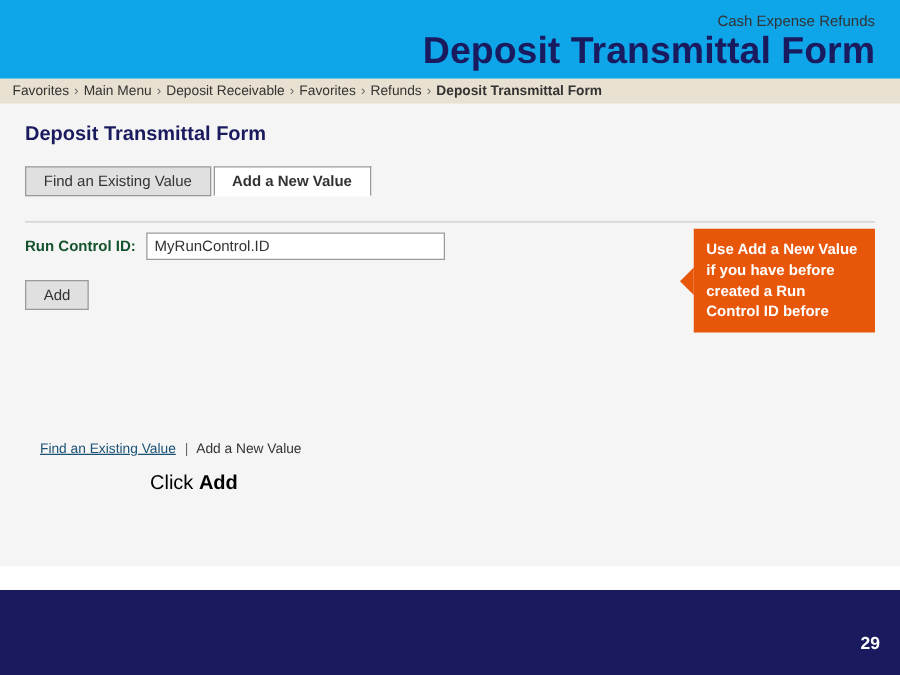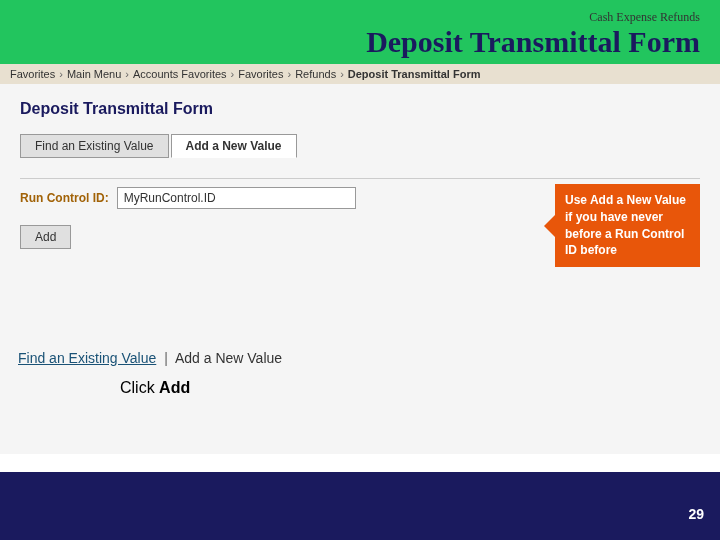--- a/index.html
+++ b/index.html
@@ -7,24 +7,23 @@
       width: 720px;
       height: 540px;
       font-family: Arial, sans-serif;
       background: #fff;
       overflow: hidden;
       position: relative;
     }
 
     
     .header {
-      background: #22c55e;
+      background: #0ea5e9;
       padding: 10px 20px 6px 32px;
       text-align: right;
-      font-family: Liberation Serif, serif;
     }
     .header-subtitle {
       font-size: 12px;
       color: #333;
       font-weight: normal;
     }
     .header-title {
       font-size: 30px;
       color: #1a1a5e;
       font-weight: bold;
@@ -90,21 +89,21 @@
 
     
     .field-row {
       display: flex;
       align-items: center;
       gap: 8px;
       margin-bottom: 16px;
     }
     .field-label {
       font-size: 12px;
-      color: #a16207;
+      color: #14532d;
       font-weight: bold;
       white-space: nowrap;
     }
     .field-input {
       border: 1px solid #999;
       padding: 3px 6px;
       font-size: 12px;
       width: 239px;
       background: #fff;
       color: #333;
@@ -118,22 +117,22 @@
       background: #e0e0e0;
       cursor: pointer;
       color: #333;
       display: inline-block;
     }
 
     
     .bottom-tabs {
       position: absolute;
       bottom: 88px;
-      left: 18px;
-      font-size: 14px;
+      left: 32px;
+      font-size: 11px;
       color: #333;
       text-align: center;
     }
     .bottom-tabs a {
       color: #1a5276;
       text-decoration: underline;
       cursor: pointer;
     }
     .bottom-tabs .separator {
       margin: 0 4px;
@@ -228,21 +227,21 @@
 <div class="header">
   <div class="header-subtitle">Cash Expense Refunds</div>
   <div class="header-title">Deposit Transmittal Form</div>
 </div>
 
 <div class="breadcrumb">
   <span>Favorites</span>
   <span class="sep">›</span>
   <span>Main Menu</span>
   <span class="sep">›</span>
-  <span>Accounts Favorites</span>
+  <span>Deposit Receivable</span>
   <span class="sep">›</span>
   <span>Favorites</span>
   <span class="sep">›</span>
   <span>Refunds</span>
   <span class="sep">›</span>
   <span class="active">Deposit Transmittal Form</span>
 </div>
 
 <div class="main-content">
 
@@ -271,21 +270,21 @@
   </div>
 
   
   <div class="bottom-tabs">
     <a>Find an Existing Value</a>
     <span class="separator">|</span>
     <span>Add a New Value</span>
   </div>
 
   
-  <div class="tooltip-top-right">Use Add a New Value if you have never before a Run Control ID before</div>
+  <div class="tooltip-top-right">Use Add a New Value if you have before created a Run Control ID before</div>
 
   
 
 </div>
 
 <div class="footer">
   <span class="page-num">29</span>
 </div>
 
 </body></html>

